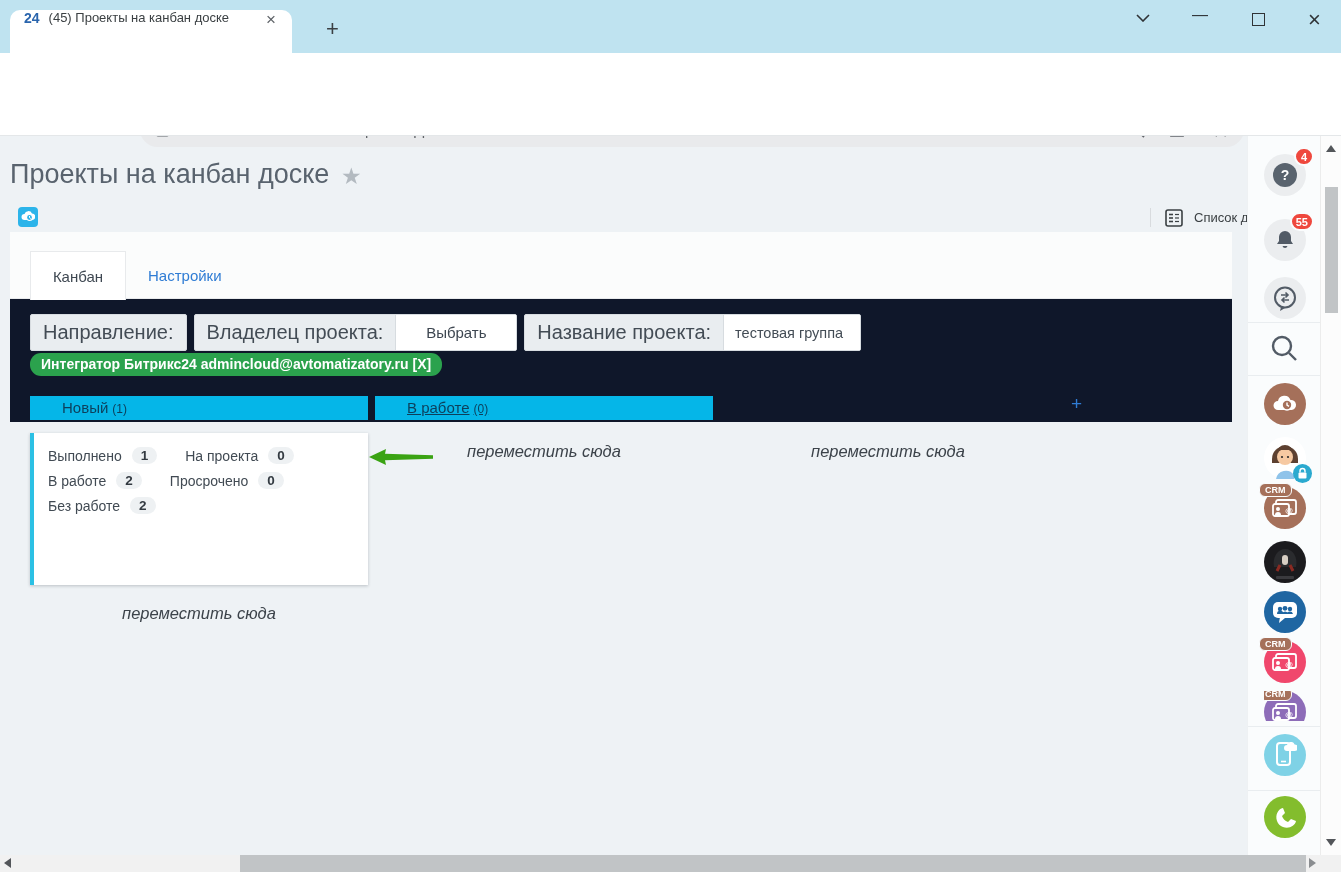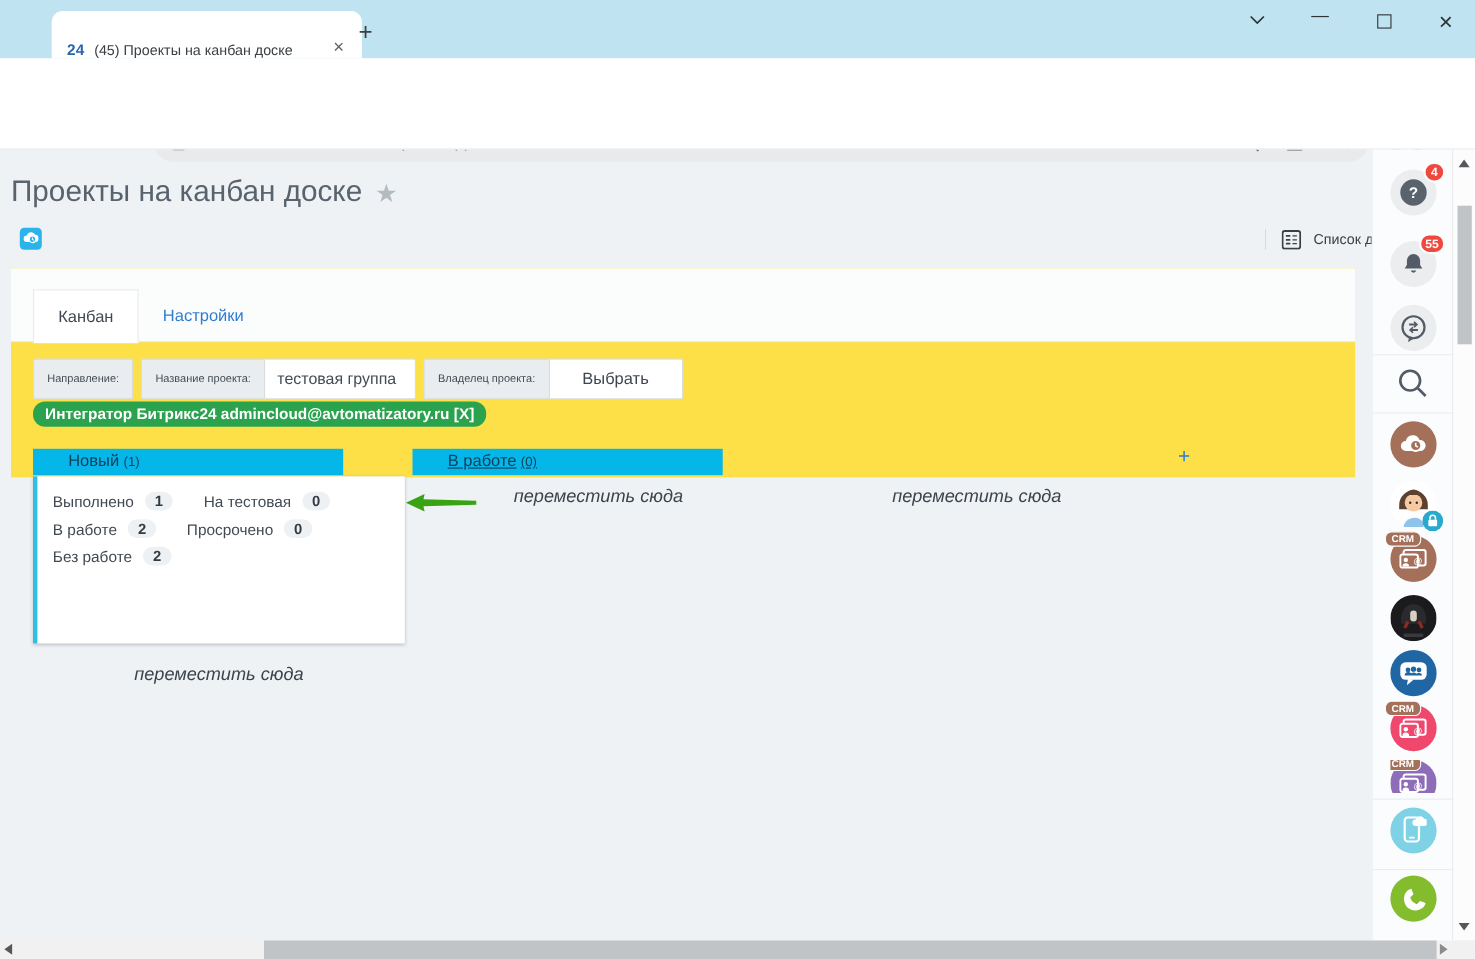--- a/index.html
+++ b/index.html
@@ -2,21 +2,21 @@
 <html><head>
 <meta charset="utf-8">
 <style>
   * { box-sizing: border-box; margin:0; padding:0; }
   html,body { width:1341px; height:872px; }
   body { position:relative; font-family:"Liberation Sans",sans-serif; overflow:hidden; background:#eef2f5; }
   .abs { position:absolute; }
 
   
   .tabbar { position:absolute; left:0; top:0; width:1341px; height:53px; background:#bfe3f0; }
-  .tab { position:absolute; left:10px; top:10px; width:282px; height:43px; background:#fff; border-radius:10px 10px 0 0; display:flex; align-items:flex-end; padding:0 10px 0 14px;margin-left:37px; }
+  .tab { position:absolute; left:10px; top:10px; width:282px; height:43px; background:#fff; border-radius:10px 10px 0 0; display:flex; align-items:flex-start; padding:0 10px 0 14px; }
   .tab-favicon { font-weight:bold; font-size:14px; color:#2a65ad; margin-right:9px; }
   .tab-title { font-size:13px; color:#3b4043; white-space:nowrap; overflow:hidden; flex:1; }
   .tab-close { font-size:17px; color:#5f6368; padding:0 6px; cursor:default; }
   .newtab { position:absolute; left:326px; top:19px; font-size:22px; color:#3b4043; line-height:20px; }
   .wctl { position:absolute; top:11px; font-size:16px; color:#2f3336; }
   .wmax { position:absolute; top:13px; width:13px; height:13px; border:1.6px solid #2f3336; }
   .chev { position:absolute; top:14px; width:14px; height:8px; }
 
   .toolbar { position:absolute; left:0; top:53px; width:1341px; height:47px; background:#fff; }
   .navic { position:absolute; top:62px; font-size:21px; color:#3c4043; }
@@ -30,36 +30,36 @@
 
   .bookmarksbar { position:absolute; left:0; top:100px; width:1341px; height:36px; background:#fff; border-bottom:1px solid #e4e7e9; }
   .bm-app { position:absolute; left:18px; top:107px; width:20px; height:20px; border-radius:4px; background:#2cb4ea; display:flex; align-items:center; justify-content:center; }
   .rl-divider { position:absolute; left:1150px; top:108px; width:1px; height:19px; background:#d8dbde; }
   .rl-label { position:absolute; left:1194px; top:110px; font-size:13px; color:#3b4043; }
 
   
   .page-title { position:absolute; left:10px; top:159px; font-size:27px; font-weight:400; color:#59636e; }
   .title-star { position:absolute; left:341px; top:163px; font-size:23px; color:#b3bac0; }
 
-  .panel { position:absolute; left:10px; top:244px; width:1222px; height:190px; background:#fde047; }
+  .panel { position:absolute; left:10px; top:232px; width:1222px; height:190px; background:#0f172a; }
   .tabstrip { position:absolute; left:0; top:0; width:1222px; height:67px; background:#fbfcfc; border-bottom:1px solid #e8eaec; }
   .ptab-active { position:absolute; left:20px; top:19px; width:96px; height:49px; background:#fff; border:1px solid #e8eaec; border-bottom:none; display:flex; align-items:center; justify-content:center; font-size:15px; color:#3f4852; z-index:2; }
   .ptab-link { position:absolute; left:138px; top:19px; height:48px; display:flex; align-items:center; font-size:15px; color:#2f7cd4; }
 
   .filters { position:absolute; left:20px; top:82px; display:flex; gap:7px; }
   .fgroup { display:flex; height:37px; border:1px solid #d7dce0; background:#e9edf0; border-radius:2px; align-items:stretch; }
-  .flabel { display:flex; align-items:center; padding:0 12px; font-size:10px; color:#434c55; white-space:nowrap; }
+  .flabel { display:flex; align-items:center; padding:0 12px; font-size:20px; color:#434c55; white-space:nowrap; }
   .fctl { background:#fff; border-left:1px solid #d7dce0; display:flex; align-items:center; font-size:14.5px; color:#434c55; }
   .fselect { width:178px; padding-left:13px; justify-content:space-between; }
   .fbutton { width:121px; justify-content:center; font-size:15px; color:#3d4650; }
   .finput { width:137px; border:none; border-left:1px solid #d7dce0; padding-left:11px; font-size:14.5px; color:#434c55; font-family:"Liberation Sans",sans-serif; outline:none; }
 
   .int-badge { position:absolute; left:20px; top:121px; height:23px; line-height:23px; padding:0 11px; border-radius:11px; background:#2ba24d; color:#fff; font-weight:bold; font-size:14px; }
 
-  .col-head { position:absolute; top:164px; width:282px; height:24px; background:#05b6e8; color:#0d3f5b; font-size:15px; line-height:24px; padding-left:32px; }
+  .col-head { position:absolute; top:164px; width:338px; height:24px; background:#05b6e8; color:#0d3f5b; font-size:15px; line-height:24px; padding-left:32px; }
   .col-count { font-size:12px; margin-left:4px; }
   .add-col { position:absolute; left:1061px; top:161px; font-size:19px; color:#2f7cd4; }
 
   
   .kcard { position:absolute; left:30px; top:433px; width:338px; height:152px; background:#fff; border-left:4px solid #2bc0e4; box-shadow:0 1px 3px rgba(70,80,90,.3); }
   .kcard-head { display:flex; align-items:center; gap:10px; padding:11px 10px 0 12px; }
   .kcard-link { font-size:15px; color:#2f7cd4; flex:1; white-space:nowrap; }
   .swap-btn { width:26px; height:26px; border-radius:50%; background:#f0f2f4; display:flex; align-items:center; justify-content:center; font-size:16px; color:#2d3237; }
   .kstats { padding:14px 14px 0 14px; font-size:14px; color:#414a53; }
   .krow { display:flex; gap:28px; margin-bottom:8px; }
@@ -165,26 +165,26 @@
   <div class="tabstrip">
     <div class="ptab-active">Канбан</div>
     <div class="ptab-link">Настройки</div>
   </div>
 
   <div class="filters">
     <div class="fgroup">
       <span class="flabel">Направление:</span>
     </div>
     <div class="fgroup">
+      <span class="flabel">Владелец проекта:</span>
+      <div class="fctl fbutton">Выбрать</div>
+    </div>
+    <div class="fgroup">
       <span class="flabel">Название проекта:</span>
       <input class="finput" value="тестовая группа" style="">
-    </div>
-    <div class="fgroup">
-      <span class="flabel">Владелец проекта:</span>
-      <div class="fctl fbutton">Выбрать</div>
     </div>
   </div>
 
   <div class="int-badge">Интегратор Битрикс24 admincloud@avtomatizatory.ru [X]</div>
 
   <div class="col-head" style="left:20px;">
     <span>Новый</span><span class="col-count">(1)</span>
   </div>
   <div class="col-head" style="left:365px;text-decoration:underline;">
     <span>В работе</span><span class="col-count">(0)</span>
@@ -193,21 +193,21 @@
 </div>
 
 <div class="kcard">
   <div class="kstats">
     <div class="krow">
       <span class="kpair">
           <span>Выполнено</span>
           <span class="kbadge">1</span>
         </span>
       <span class="kpair">
-          <span>На тестовая</span>
+          <span>На проекта</span>
           <span class="kbadge">0</span>
         </span>
     </div>
     <div class="krow">
       <span class="kpair">
           <span>В работе</span>
           <span class="kbadge">2</span>
         </span>
       <span class="kpair">
           <span>Просрочено</span>

